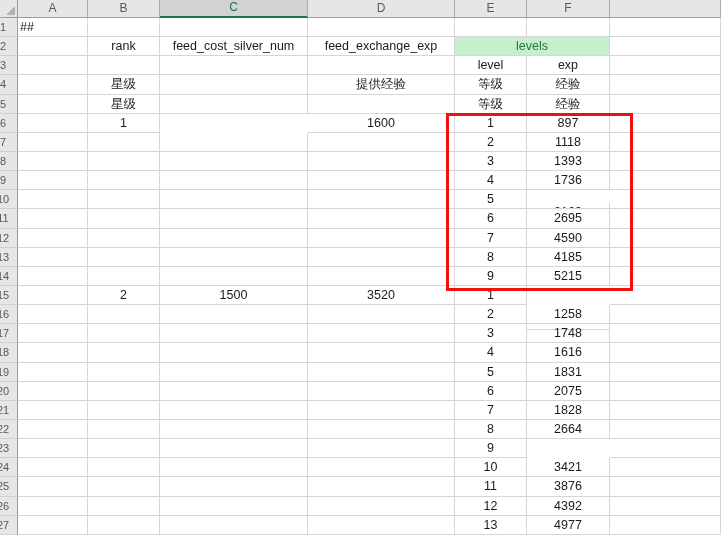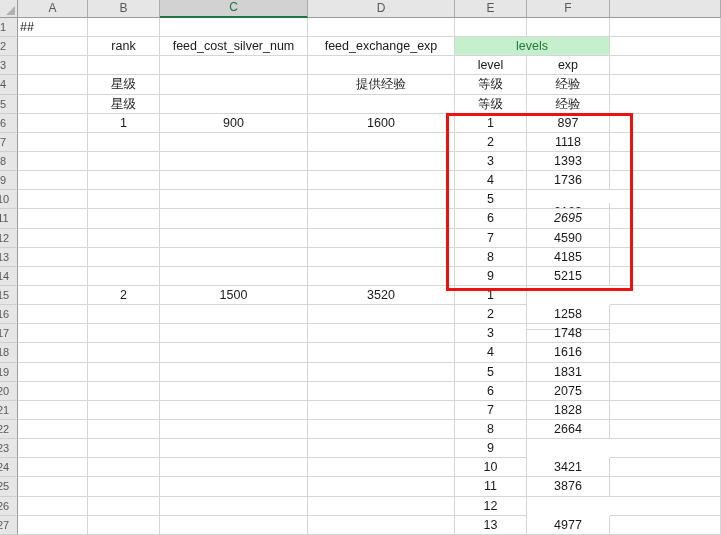--- a/index.html
+++ b/index.html
@@ -192,21 +192,20 @@
       <div class="cell" style="grid-area: 4 / 7;"></div>
       <div class="cell" style="grid-area: 5 / 1;"></div>
       <div class="cell" style="grid-area: 5 / 2;">星级</div>
       <div class="cell" style="grid-area: 5 / 3;"></div>
       <div class="cell" style="grid-area: 5 / 4;"></div>
       <div class="cell" style="grid-area: 5 / 5;">等级</div>
       <div class="cell" style="grid-area: 5 / 6;">经验</div>
       <div class="cell" style="grid-area: 5 / 7;"></div>
       <div class="cell" style="grid-area: 6 / 1;"></div>
       <div class="cell" style="grid-area: 6 / 2;">1</div>
-      <div class="cell" style="grid-area: 6 / 3;">900</div>
       <div class="cell" style="grid-area: 6 / 4;">1600</div>
       <div class="cell" style="grid-area: 6 / 5;">1</div>
       <div class="cell" style="grid-area: 6 / 6;">897</div>
       <div class="cell" style="grid-area: 6 / 7;"></div>
       <div class="cell" style="grid-area: 7 / 1;"></div>
       <div class="cell" style="grid-area: 7 / 2;"></div>
       <div class="cell" style="grid-area: 7 / 3;"></div>
       <div class="cell" style="grid-area: 7 / 4;"></div>
       <div class="cell" style="grid-area: 7 / 5;">2</div>
       <div class="cell" style="grid-area: 7 / 6;">1118</div>
@@ -230,21 +229,21 @@
       <div class="cell" style="grid-area: 10 / 3;"></div>
       <div class="cell" style="grid-area: 10 / 4;"></div>
       <div class="cell" style="grid-area: 10 / 5;">5</div>
       <div class="cell" style="grid-area: 10 / 6; margin-top: 13px;">2163</div>
       <div class="cell" style="grid-area: 10 / 7;"></div>
       <div class="cell" style="grid-area: 11 / 1;"></div>
       <div class="cell" style="grid-area: 11 / 2;"></div>
       <div class="cell" style="grid-area: 11 / 3;"></div>
       <div class="cell" style="grid-area: 11 / 4;"></div>
       <div class="cell" style="grid-area: 11 / 5;">6</div>
-      <div class="cell" style="grid-area: 11 / 6; font-style: italic;">2695</div>
+      <div class="cell" style="grid-area: 11 / 6;">2695</div>
       <div class="cell" style="grid-area: 11 / 7;"></div>
       <div class="cell" style="grid-area: 12 / 1;"></div>
       <div class="cell" style="grid-area: 12 / 2;"></div>
       <div class="cell" style="grid-area: 12 / 3;"></div>
       <div class="cell" style="grid-area: 12 / 4;"></div>
       <div class="cell" style="grid-area: 12 / 5;">7</div>
       <div class="cell" style="grid-area: 12 / 6;">4590</div>
       <div class="cell" style="grid-area: 12 / 7;"></div>
       <div class="cell" style="grid-area: 13 / 1;"></div>
       <div class="cell" style="grid-area: 13 / 2;"></div>
@@ -334,20 +333,21 @@
       <div class="cell" style="grid-area: 25 / 3;"></div>
       <div class="cell" style="grid-area: 25 / 4;"></div>
       <div class="cell" style="grid-area: 25 / 5;">11</div>
       <div class="cell" style="grid-area: 25 / 6;">3876</div>
       <div class="cell" style="grid-area: 25 / 7;"></div>
       <div class="cell" style="grid-area: 26 / 1;"></div>
       <div class="cell" style="grid-area: 26 / 2;"></div>
       <div class="cell" style="grid-area: 26 / 3;"></div>
       <div class="cell" style="grid-area: 26 / 4;"></div>
       <div class="cell" style="grid-area: 26 / 5;">12</div>
+      <div class="cell" style="grid-area: 26 / 6;">4392</div>
       <div class="cell" style="grid-area: 26 / 7;"></div>
       <div class="cell" style="grid-area: 27 / 1;"></div>
       <div class="cell" style="grid-area: 27 / 2;"></div>
       <div class="cell" style="grid-area: 27 / 3;"></div>
       <div class="cell" style="grid-area: 27 / 4;"></div>
       <div class="cell" style="grid-area: 27 / 5;">13</div>
       <div class="cell" style="grid-area: 27 / 6;">4977</div>
       <div class="cell" style="grid-area: 27 / 7;"></div>
     </div>
   <div class="redbox"></div>

